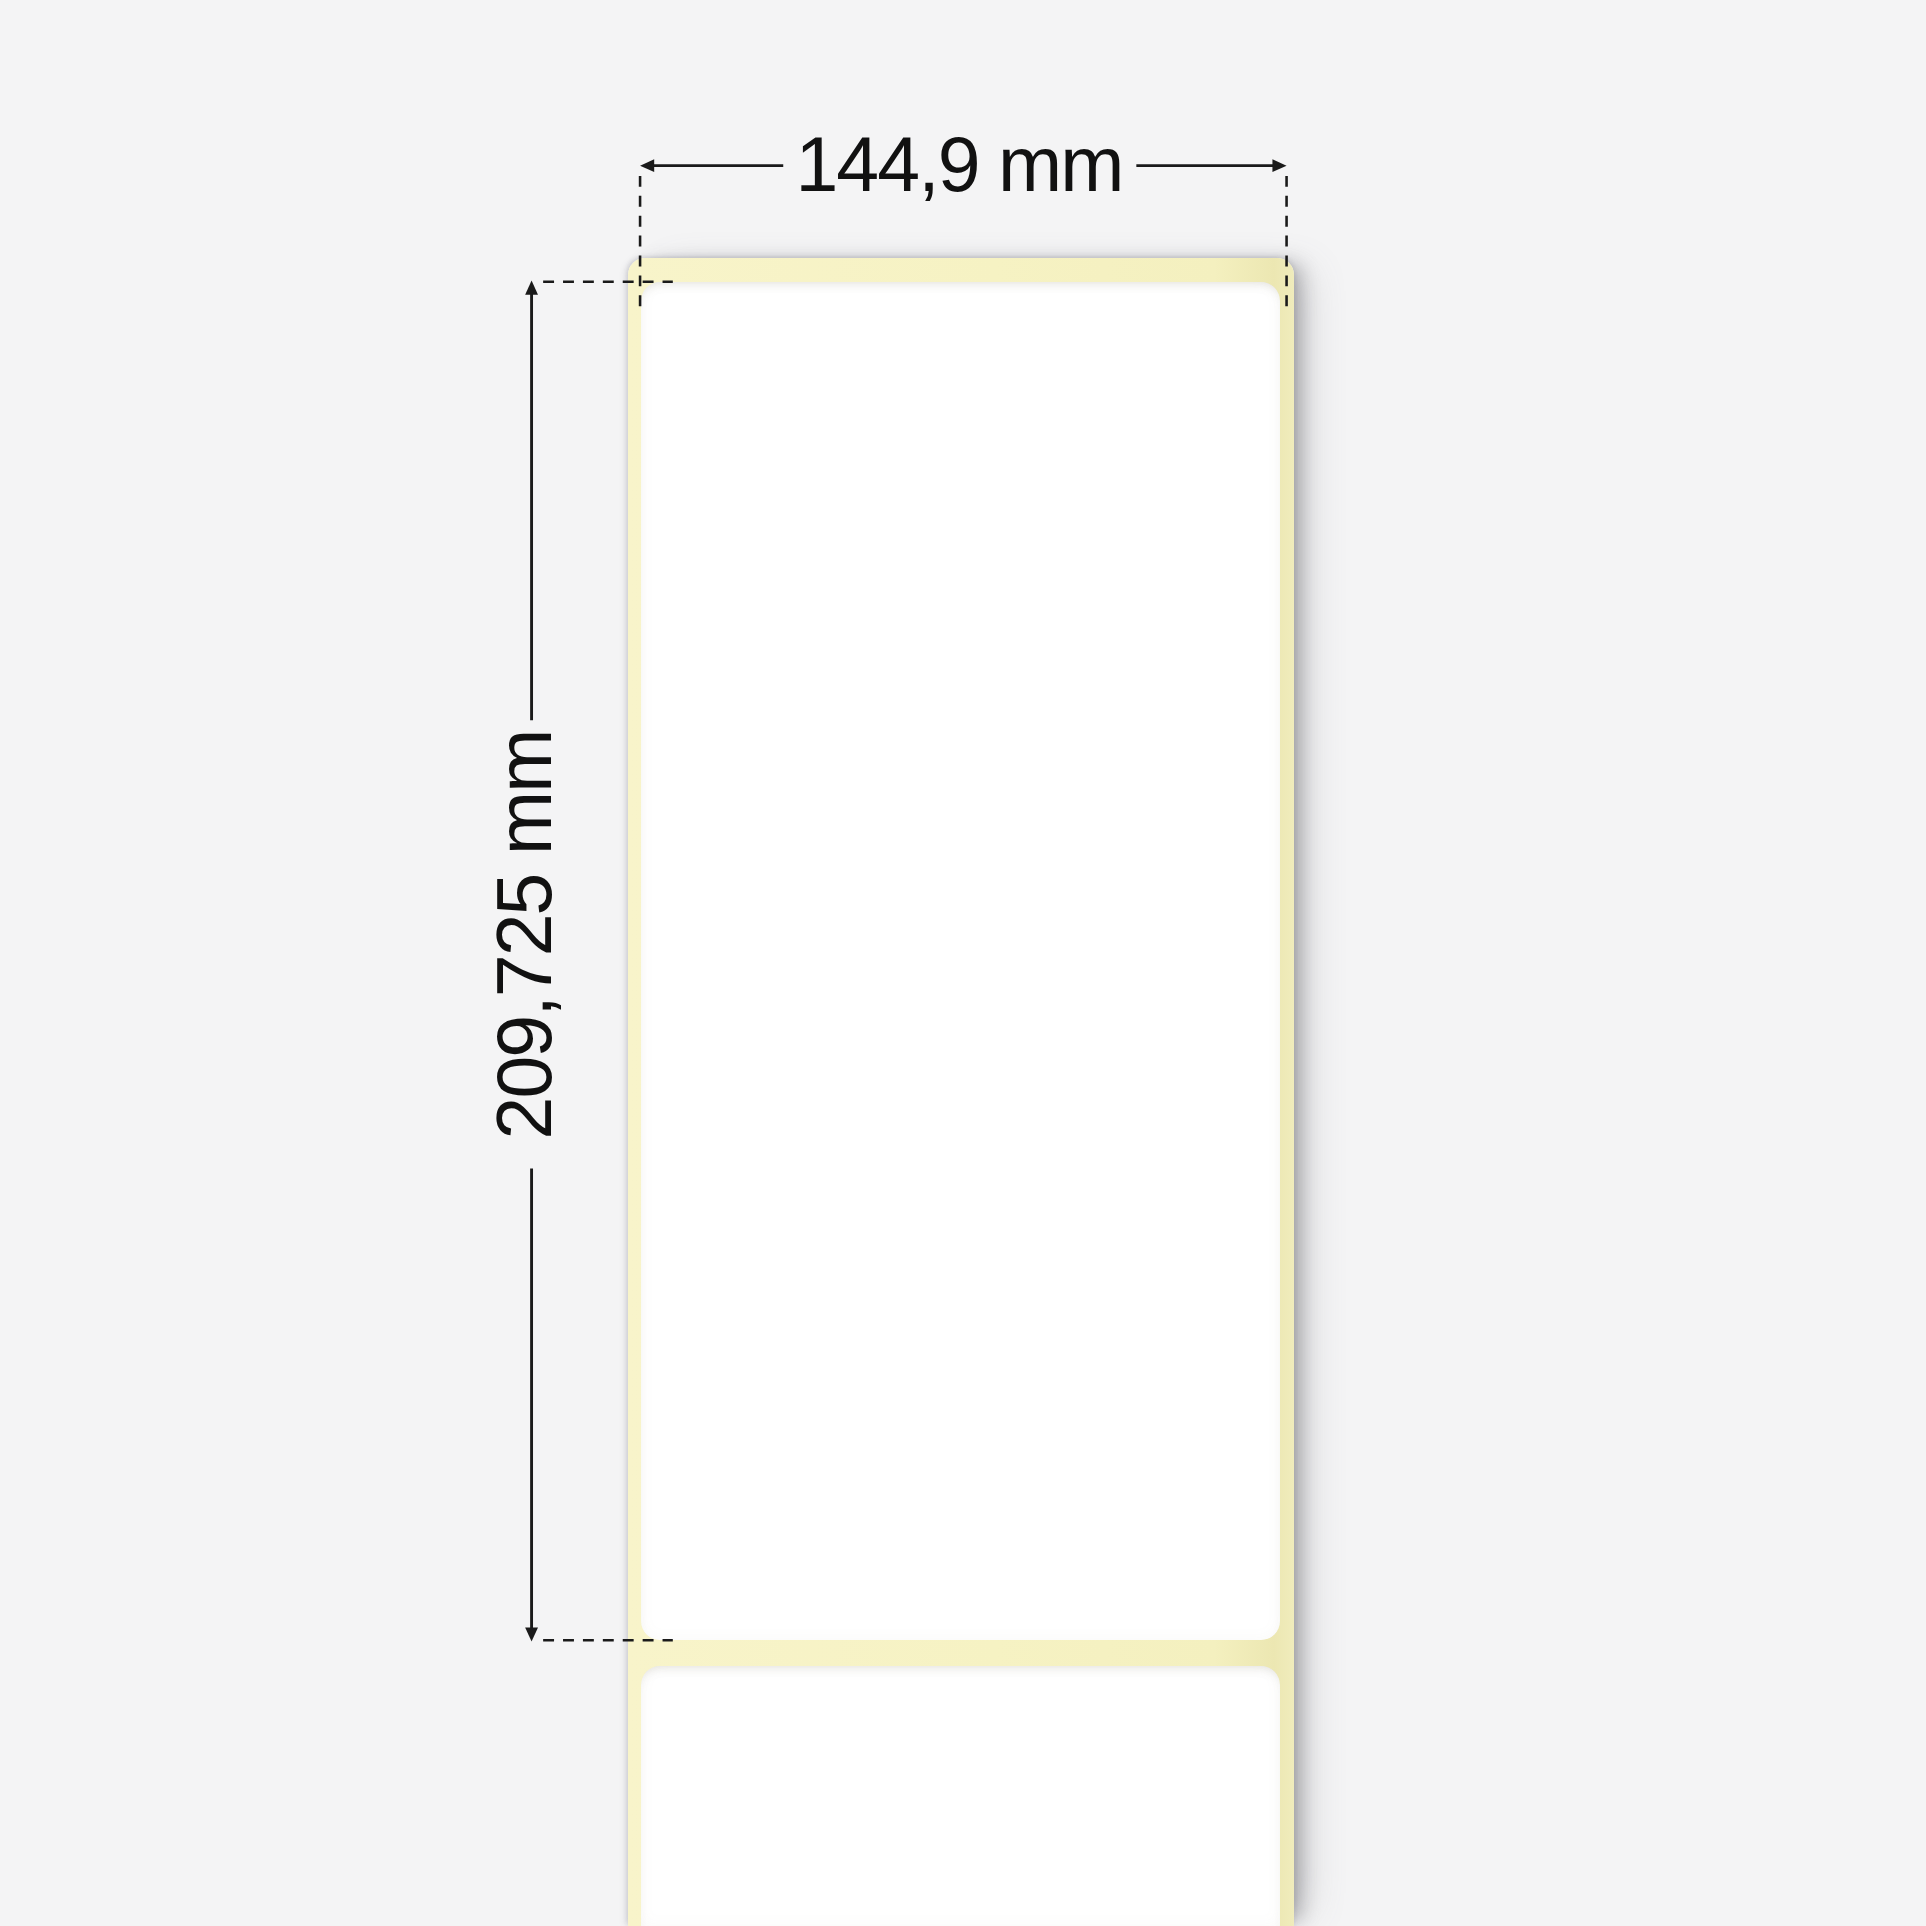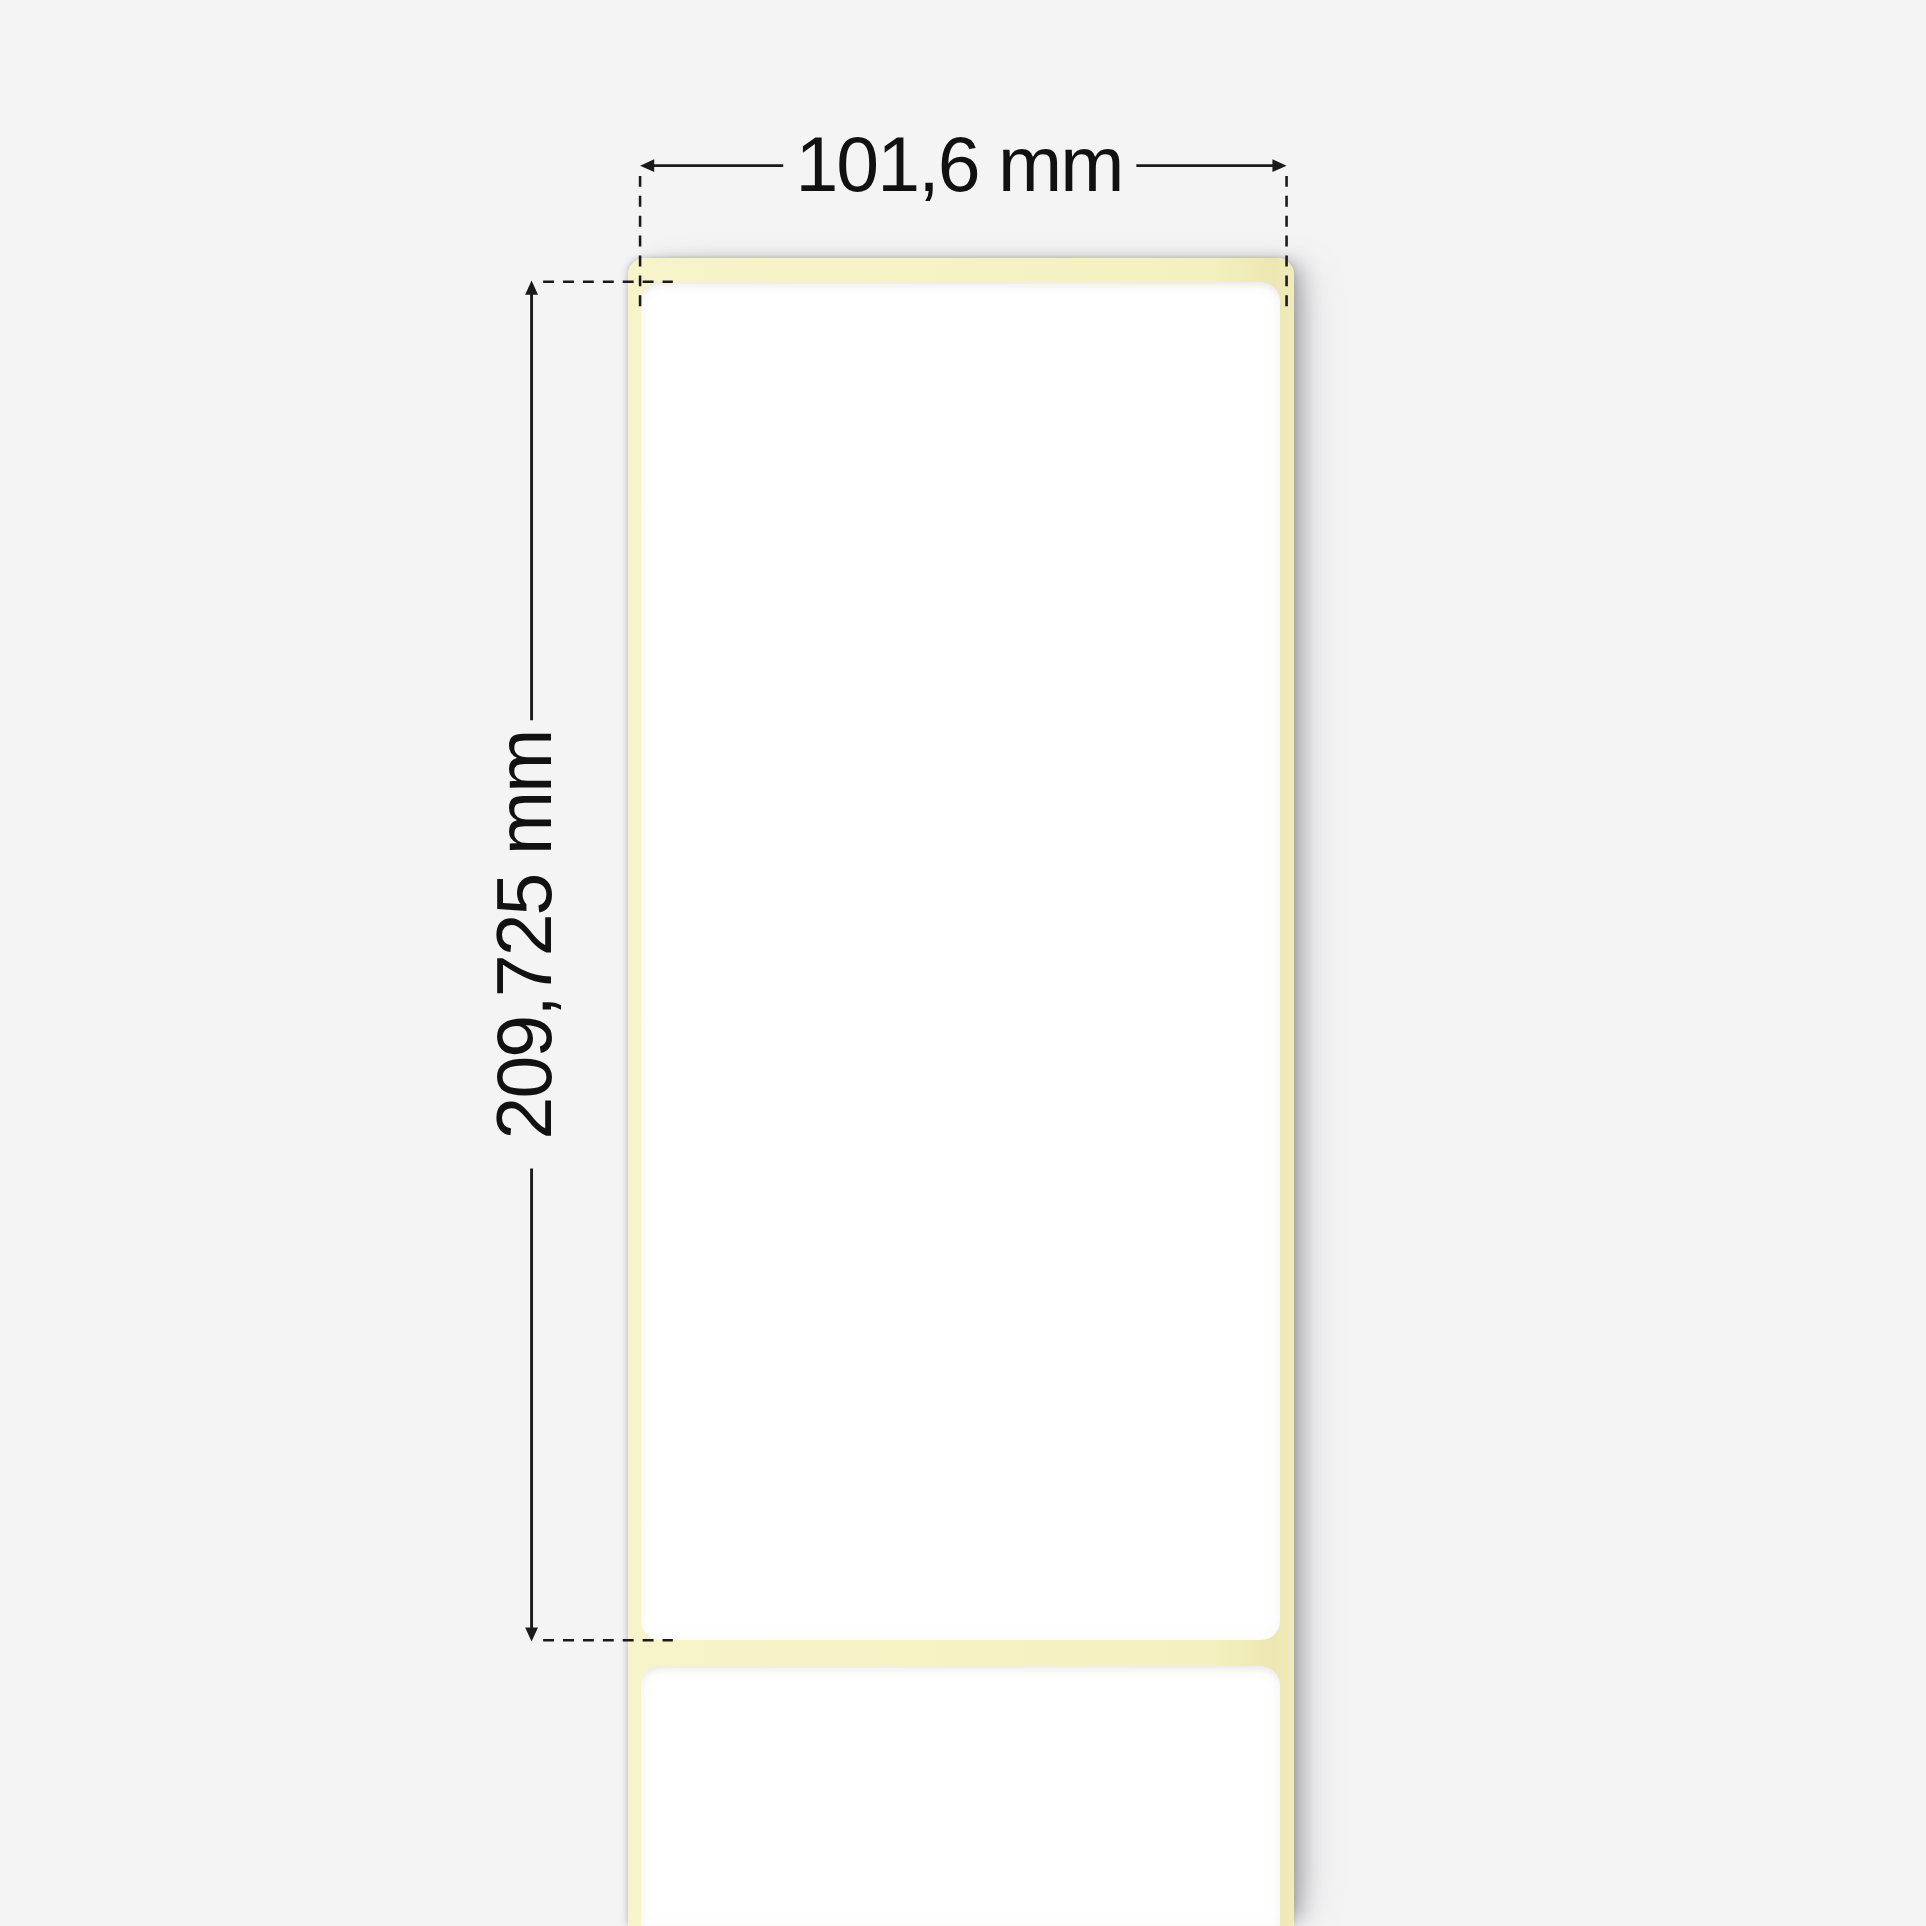--- a/index.html
+++ b/index.html
@@ -118,18 +118,18 @@
     <path d="M828,1820 V2537"></path>
     <polygon points="828,437 818,459 838,459"></polygon>
     <polygon points="828,2557 818,2535 838,2535"></polygon>
 
     <path class="dashed" d="M997,274 V478"></path>
     <path class="dashed" d="M2004,274 V478"></path>
     <path class="dashed" d="M846,439 H1048"></path>
     <path class="dashed" d="M846,2555 H1048"></path>
   </svg>
 
-  <div class="dim-text dim-text-width">101,6 mm</div>
+  <div class="dim-text dim-text-width">144,9 mm</div>
 
   <div class="dim-text dim-text-height">209,725 mm</div>
 
 </div>
 
 
 </body></html>

